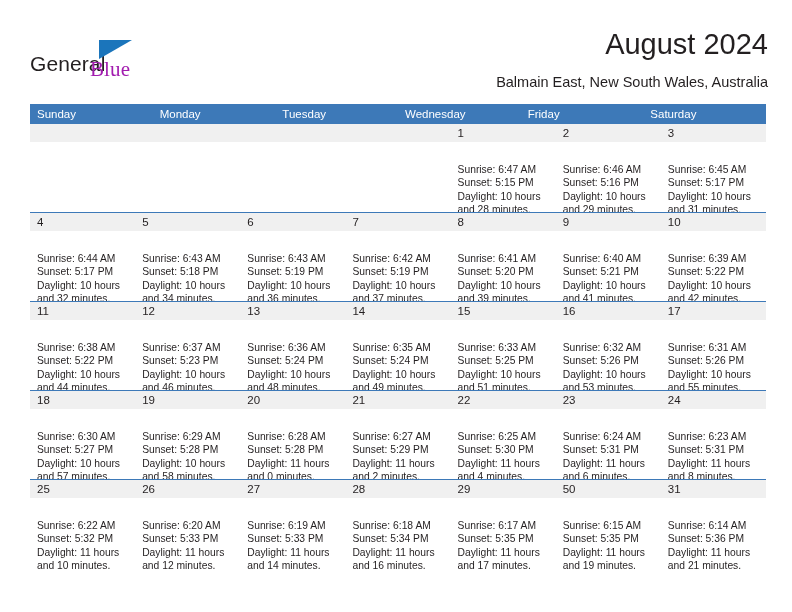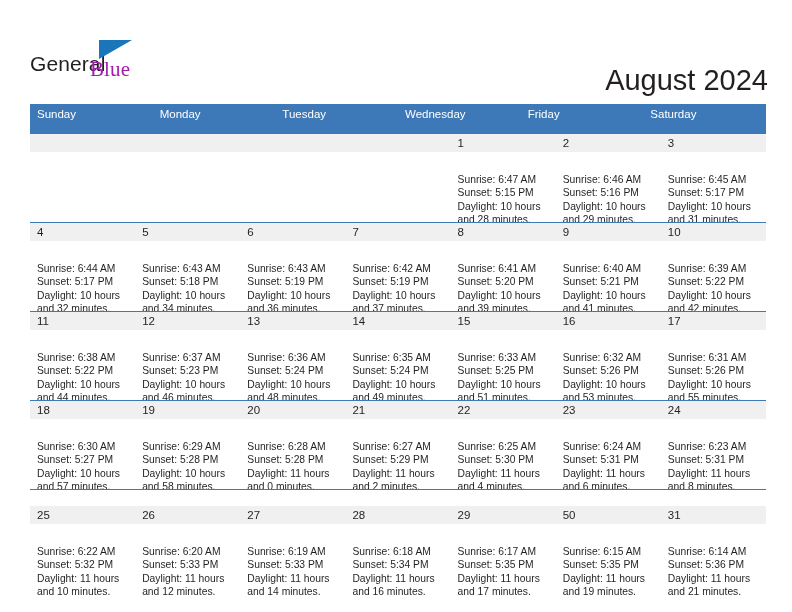--- a/index.html
+++ b/index.html
@@ -66,21 +66,20 @@
   }
   .title {
     position: absolute;
     right: 0;
     top: 0;
     font-size: 29px;
     color: #231f20;
     text-align: right;
     white-space: nowrap;
     font-weight: normal;
-    margin-top: 36px;
   }
   .subtitle {
     position: absolute;
     right: 0;
     top: 46px;
     font-size: 14.5px;
     color: #231f20;
     text-align: right;
     white-space: nowrap;
   }
@@ -91,38 +90,37 @@
     left: 30px;
     top: 104px;
     width: 736px;
   }
   .weekday-row {
     display: flex;
     background: #3d79b8;
   }
   .weekday {
     flex: 1 1 0;
-    height: 30px;
+    height: 20px;
     line-height: 21px;
     color: #ffffff;
     font-size: 11.5px;
     padding-left: 7px;
     box-sizing: border-box;
     white-space: nowrap;
     overflow: hidden;
   }
   .week-row {
     display: flex;
     border-bottom: 1.5px solid #3d79b8;
     height: 89px;
     box-sizing: border-box;
   }
   .week-row.last {
     border-bottom: none;
-    margin-top: 16px;
   }
   .day-cell {
     flex: 1 1 0;
     box-sizing: border-box;
     position: relative;
     background: #ffffff;
     overflow: hidden;
   }
   .day-number-band {
     height: 18px;
@@ -150,20 +148,21 @@
 
 <div class="page">
 
   <div class="header">
     <div class="logo">
       <span class="logo-general">General</span>
       <span class="logo-triangle"></span>
       <span class="logo-blue">Blue</span>
     </div>
     <div class="title">August 2024</div>
+    <div class="subtitle">Balmain East, New South Wales, Australia</div>
   </div>
 
   <div class="calendar">
     <div class="weekday-row">
       <div class="weekday">Sunday</div>
       <div class="weekday">Monday</div>
       <div class="weekday">Tuesday</div>
       <div class="weekday">Wednesday</div>
       <div class="weekday">Friday</div>
       <div class="weekday">Saturday</div>

